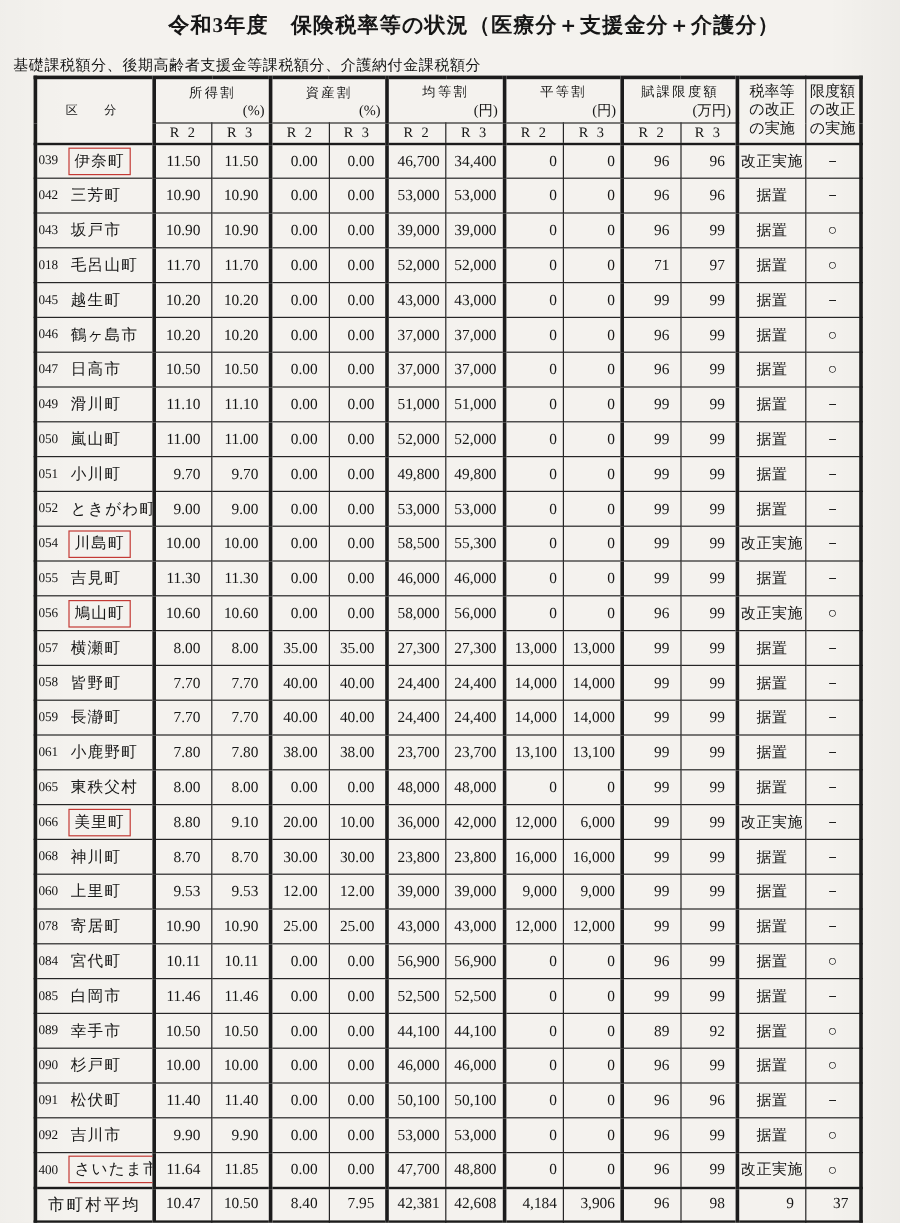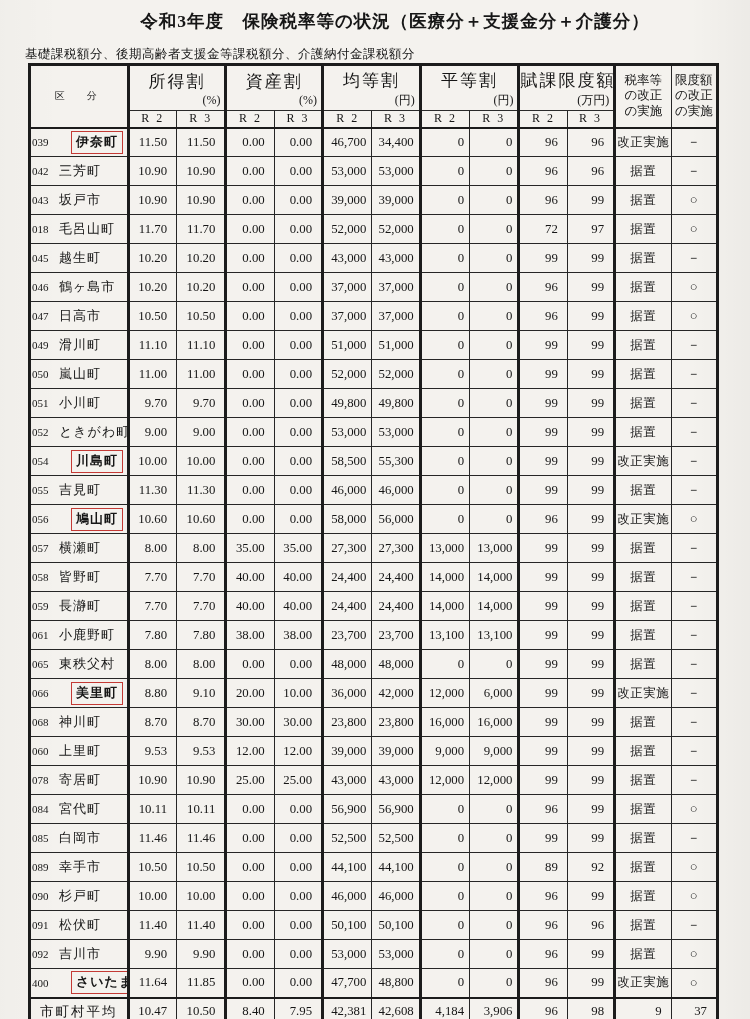--- a/index.html
+++ b/index.html
@@ -12,21 +12,21 @@
     position:relative; width:750px; height:1019px;
     background:#f4f2ee;
     background-image: linear-gradient(90deg, rgba(0,0,0,0.015) 0%, rgba(0,0,0,0) 8%, rgba(0,0,0,0) 92%, rgba(0,0,0,0.03) 100%);
     color:#161616; overflow:hidden;
   }
   .doc-title {
     text-align:center; padding-top:9px;
     font-size:17.5px; font-weight:bold; letter-spacing:1px;padding-left:40px;
   }
   .doc-subtitle {
-    position:absolute; left:25px; top:46px;
+    position:absolute; left:11px; top:46px;
     font-size:12.5px; letter-spacing:0.5px;
   }
   table.rates {
     position:absolute; left:28px; top:63px;
     width:691px; border-collapse:collapse; table-layout:fixed;
     font-size:12.5px;
   }
   table.rates { border:3px solid #1c1c1c; }
   th, td {
     border:1.5px solid #262626;
@@ -37,32 +37,32 @@
   .bl-thick { border-left:3px solid #1c1c1c; }
   thead tr.group-row th { border-bottom:1.2px solid #2a2a2a; }
   thead { border-bottom:2.6px solid #1c1c1c; }
   tr.avg-row { border-top:2.6px solid #1c1c1c; }
   tbody tr { height:29px; }
   tr.group-row { height:38px; }
   tr.sub-row { height:17px; }
 
   .h-corner { font-size:10px; letter-spacing:6px; }
   .group-head { position:relative; }
-  .group-head .g-label { display:block; text-align:center; font-size:17px; padding-top:3px; letter-spacing:2px; }
+  .group-head .g-label { display:block; text-align:center; font-size:11px; padding-top:3px; letter-spacing:2px; }
   .group-head .g-unit  { display:block; text-align:right; font-size:12px; padding:0 4px 1px 0; }
   .sub-row th { text-align:center; font-size:12px; font-family:"Liberation Serif","DejaVu Serif",serif; letter-spacing:2px; }
   .tail-head { text-align:center; font-size:12.5px; line-height:1.25; }
   .tail-head span { display:block; }
 
   td.c-kubun { padding:0; }
   .kubun-wrap { display:flex; align-items:center; height:100%; }
   .m-code { font-size:11px; width:24px; flex:0 0 24px; text-align:left; padding-left:1px; letter-spacing:0; }
   .m-name { font-size:13px; letter-spacing:1px; padding-left:4px; }
   .m-name.redbox {
-    border:1.6px solid #c43a35; padding:1px 4px 2px 4px; margin-left:16px;font-weight:bold;
+    border:1.6px solid #c43a35; padding:1px 4px 2px 4px; margin-left:2px;
   }
   td.num { text-align:right; padding-right:9px; font-size:12.8px; }
   td.num-wide { text-align:right; padding-right:5px; font-size:12.8px; }
   td.ctr { text-align:center; font-size:12.5px; letter-spacing:0.5px; }
   td.mark { text-align:center; font-size:13px; }
   tr.avg-row td { font-size:12.8px; }
   tr.avg-row .avg-label { text-align:center; font-size:13.5px; letter-spacing:2px; }
 </style>
 </head>
 <body>
@@ -208,21 +208,21 @@
         </div>
       </td>
       <td class="num bl-thick">11.70</td>
       <td class="num">11.70</td>
       <td class="num bl-thick">0.00</td>
       <td class="num">0.00</td>
       <td class="num-wide bl-thick">52,000</td>
       <td class="num-wide">52,000</td>
       <td class="num-wide bl-thick">0</td>
       <td class="num-wide">0</td>
-      <td class="num bl-thick">72</td>
+      <td class="num bl-thick">71</td>
       <td class="num">97</td>
       <td class="ctr bl-thick">据置</td>
       <td class="mark">○</td>
     </tr>
 
     <tr>
       <td class="c-kubun">
         <div class="kubun-wrap">
           <span class="m-code">045</span>
           <span class="m-name">越生町</span>

